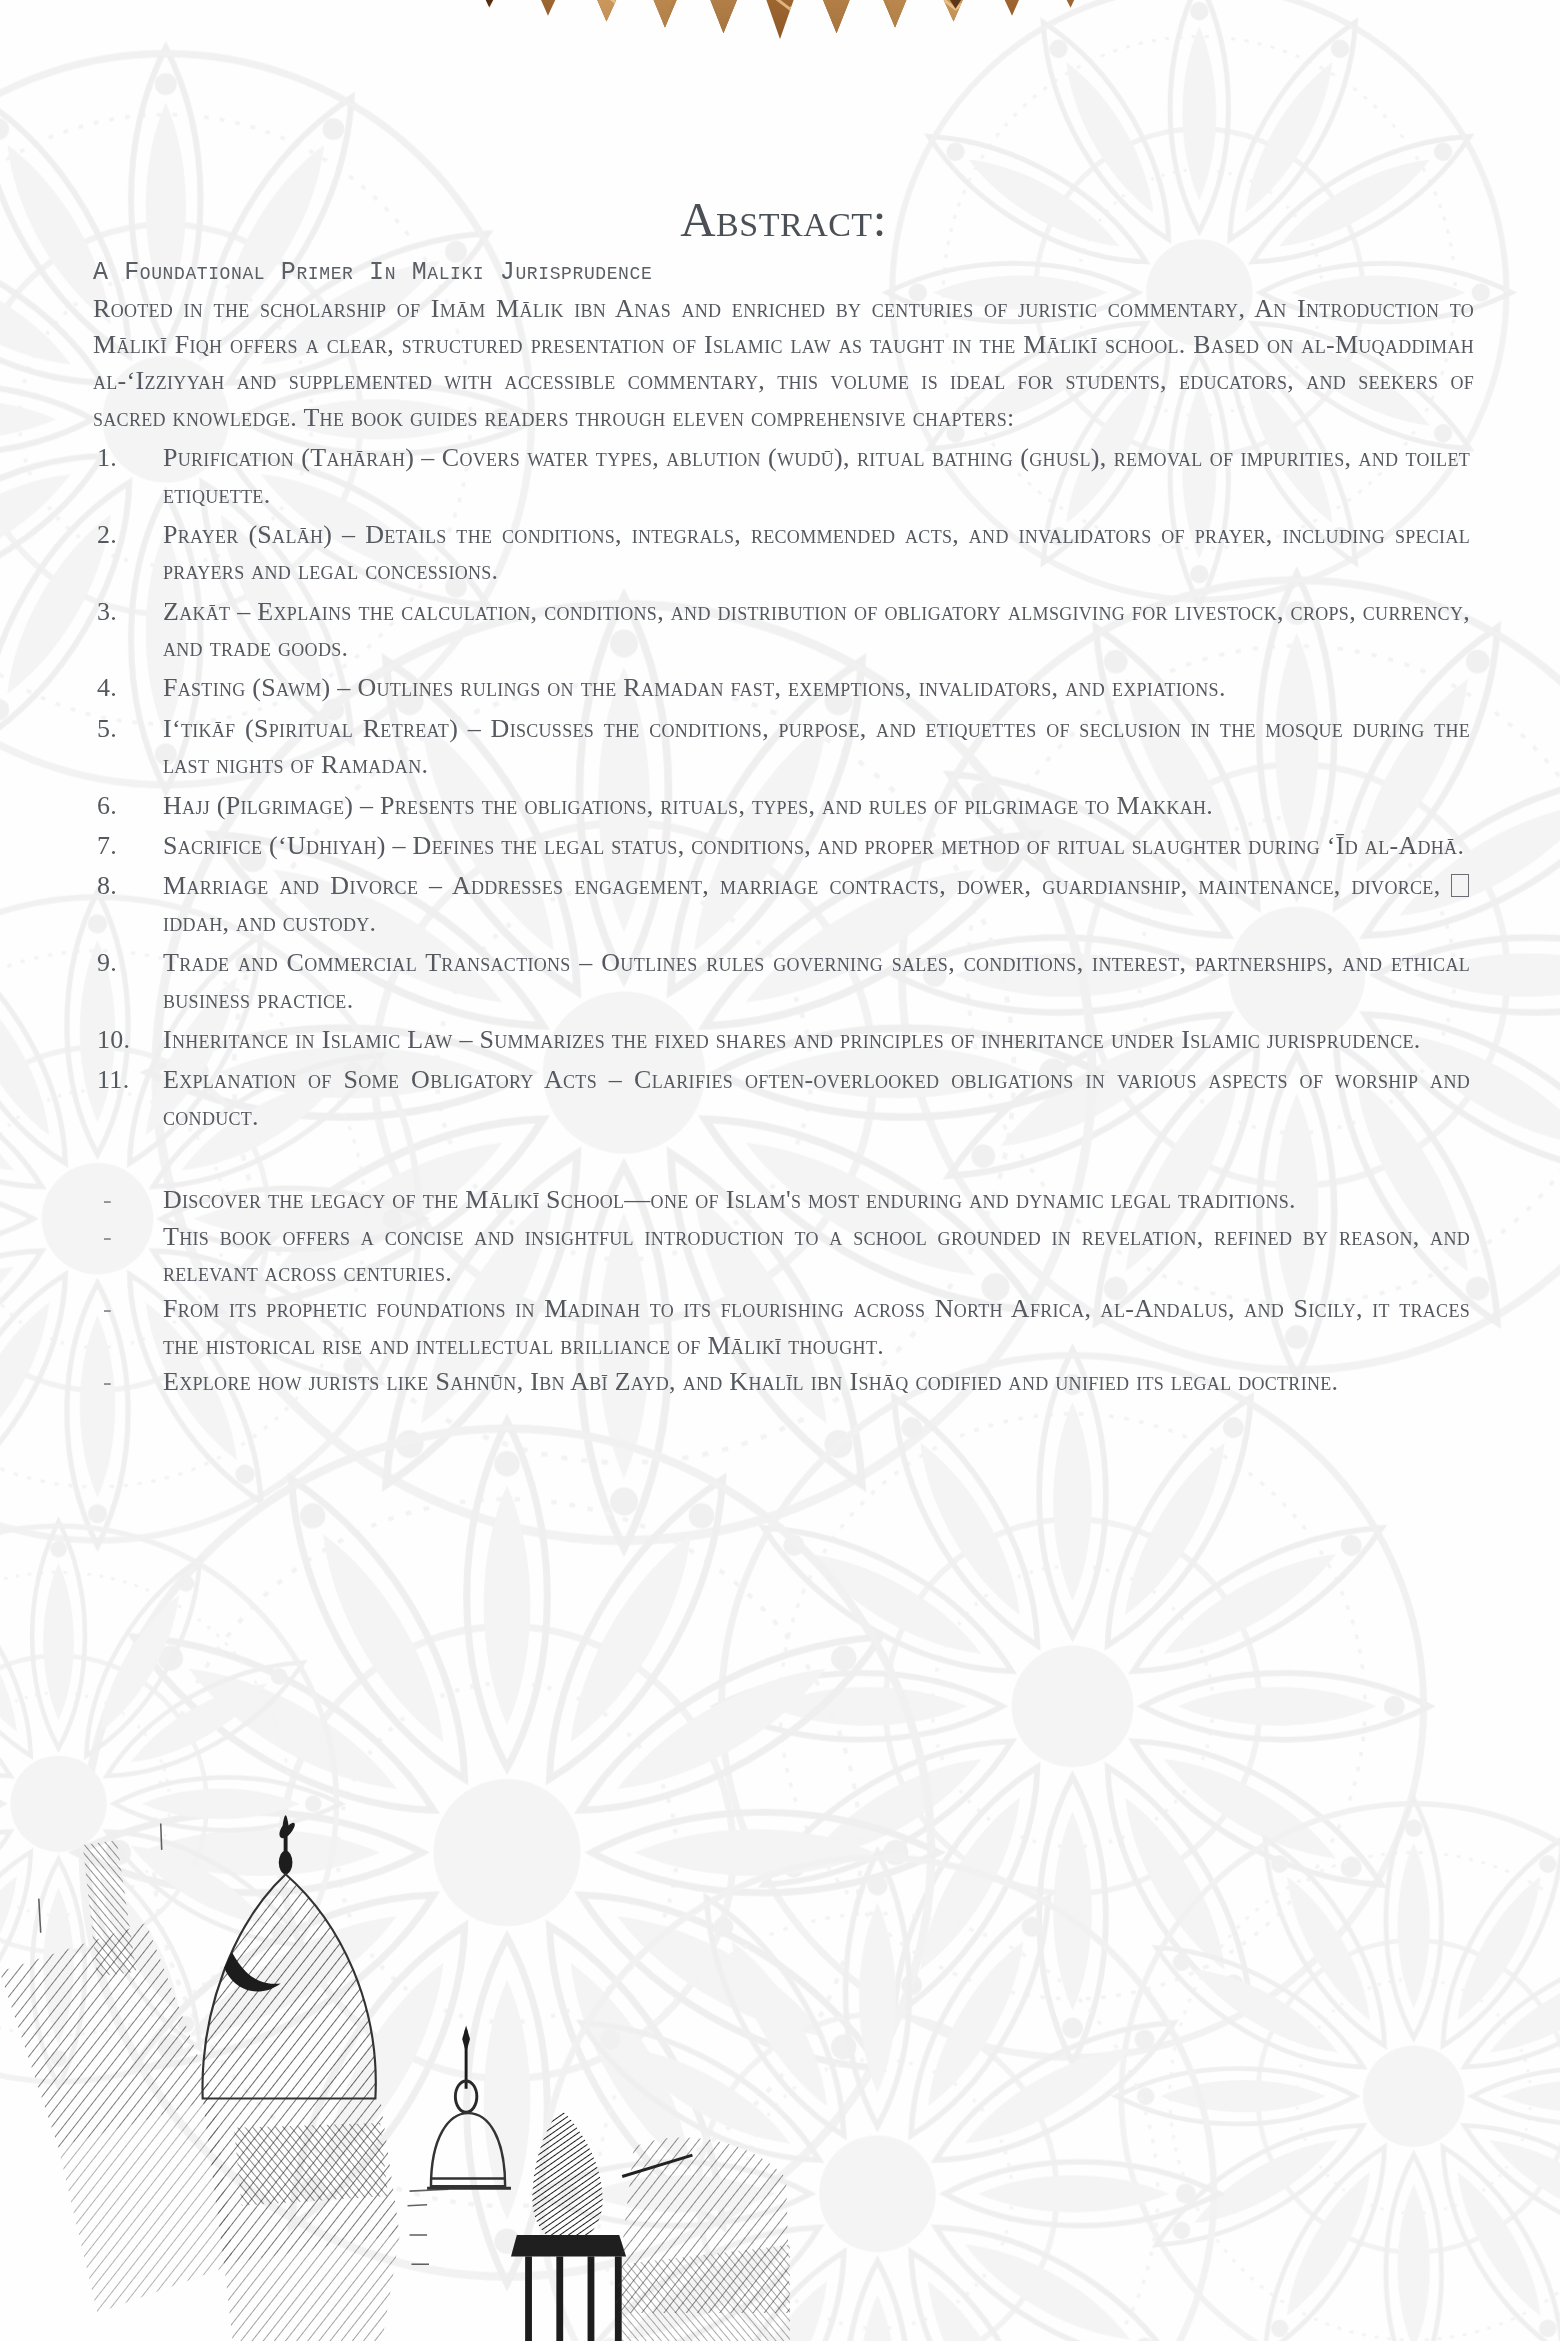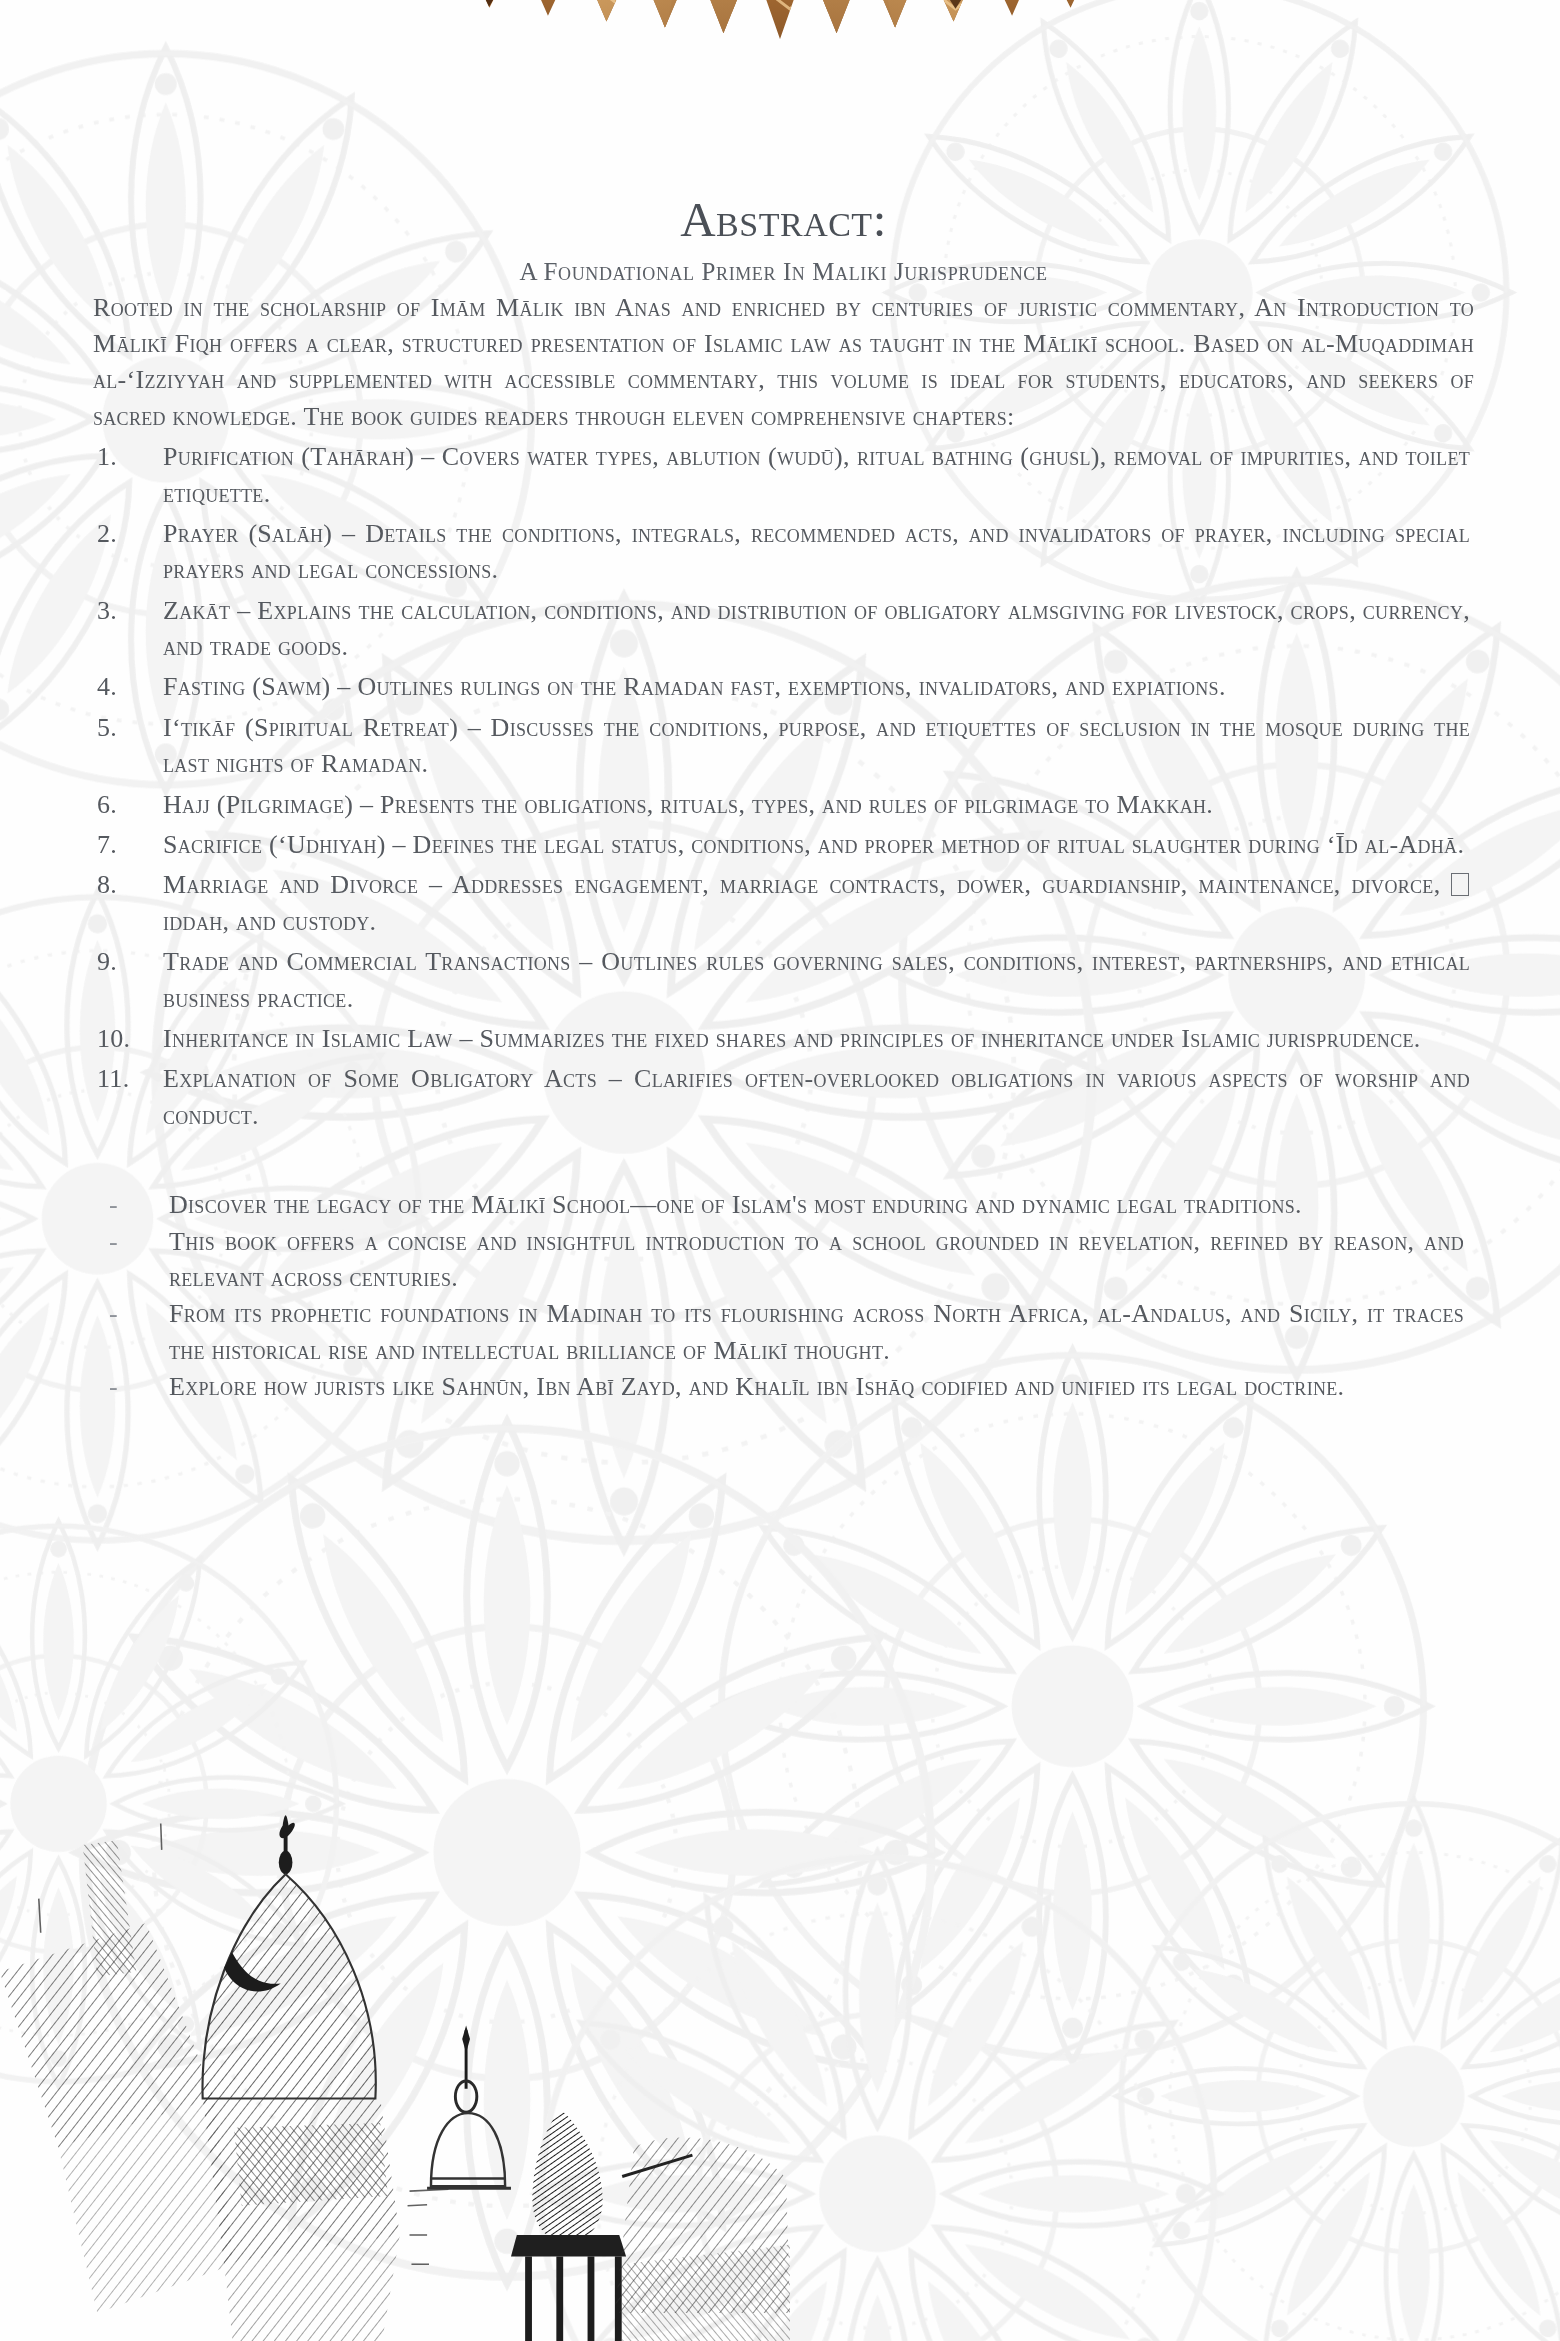--- a/index.html
+++ b/index.html
@@ -30,26 +30,26 @@
     font-variant:small-caps;
     font-size:49px;
     line-height:1.0;
     letter-spacing:0.5px;
     color:#4b5057;
     margin:0 0 13.7px 0;
     font-weight:400;
   }
 
   .subtitle{
-    text-align:center;
     font-variant:small-caps;
     font-size:25px;
     letter-spacing:0.6px;
     color:#5a5f66;
     margin:0 0 3.9px 0;
+    font-family:Liberation Mono, monospace;
   }
 
   .para{
     font-variant:small-caps;
     font-size:26px;
     line-height:1.40;
     letter-spacing:0.3px;
     color:#55595f;
     margin:0;
   }
@@ -77,21 +77,21 @@
     content:counter(ch) ".";
     position:absolute;left:0;top:0;
     width:55px;
     text-align:left;
     font-variant:small-caps;
     color:#55595f;
   }
   ol.chapters > li.wide::before{width:59px;}
 
   ul.bullets{
-    list-style:none;margin:10px;padding:0;
+    list-style:none;margin:4px;padding:0;
   }
   ul.bullets > li{
     position:relative;
     padding-left:66px;
     font-variant:small-caps;
     font-size:26px;
     line-height:1.40;
     letter-spacing:0.3px;
     color:#55595f;
     text-align:justify;

